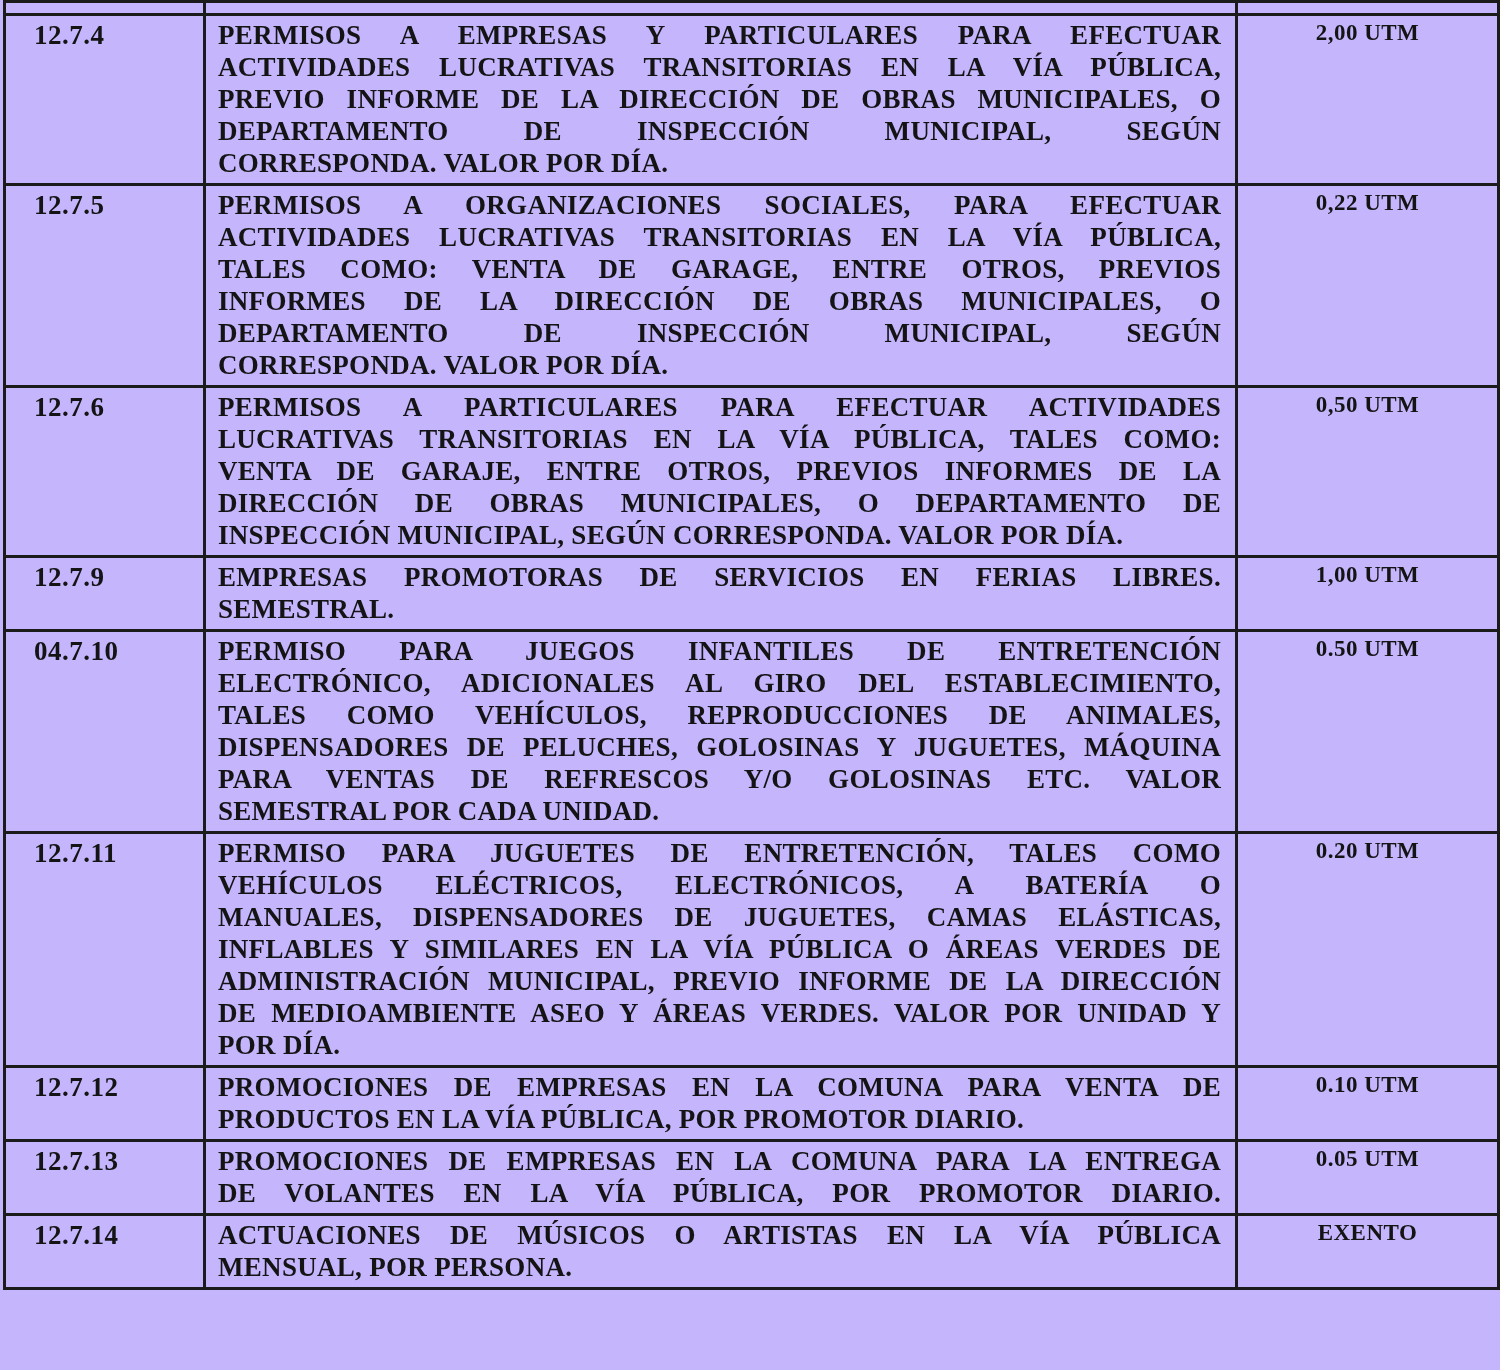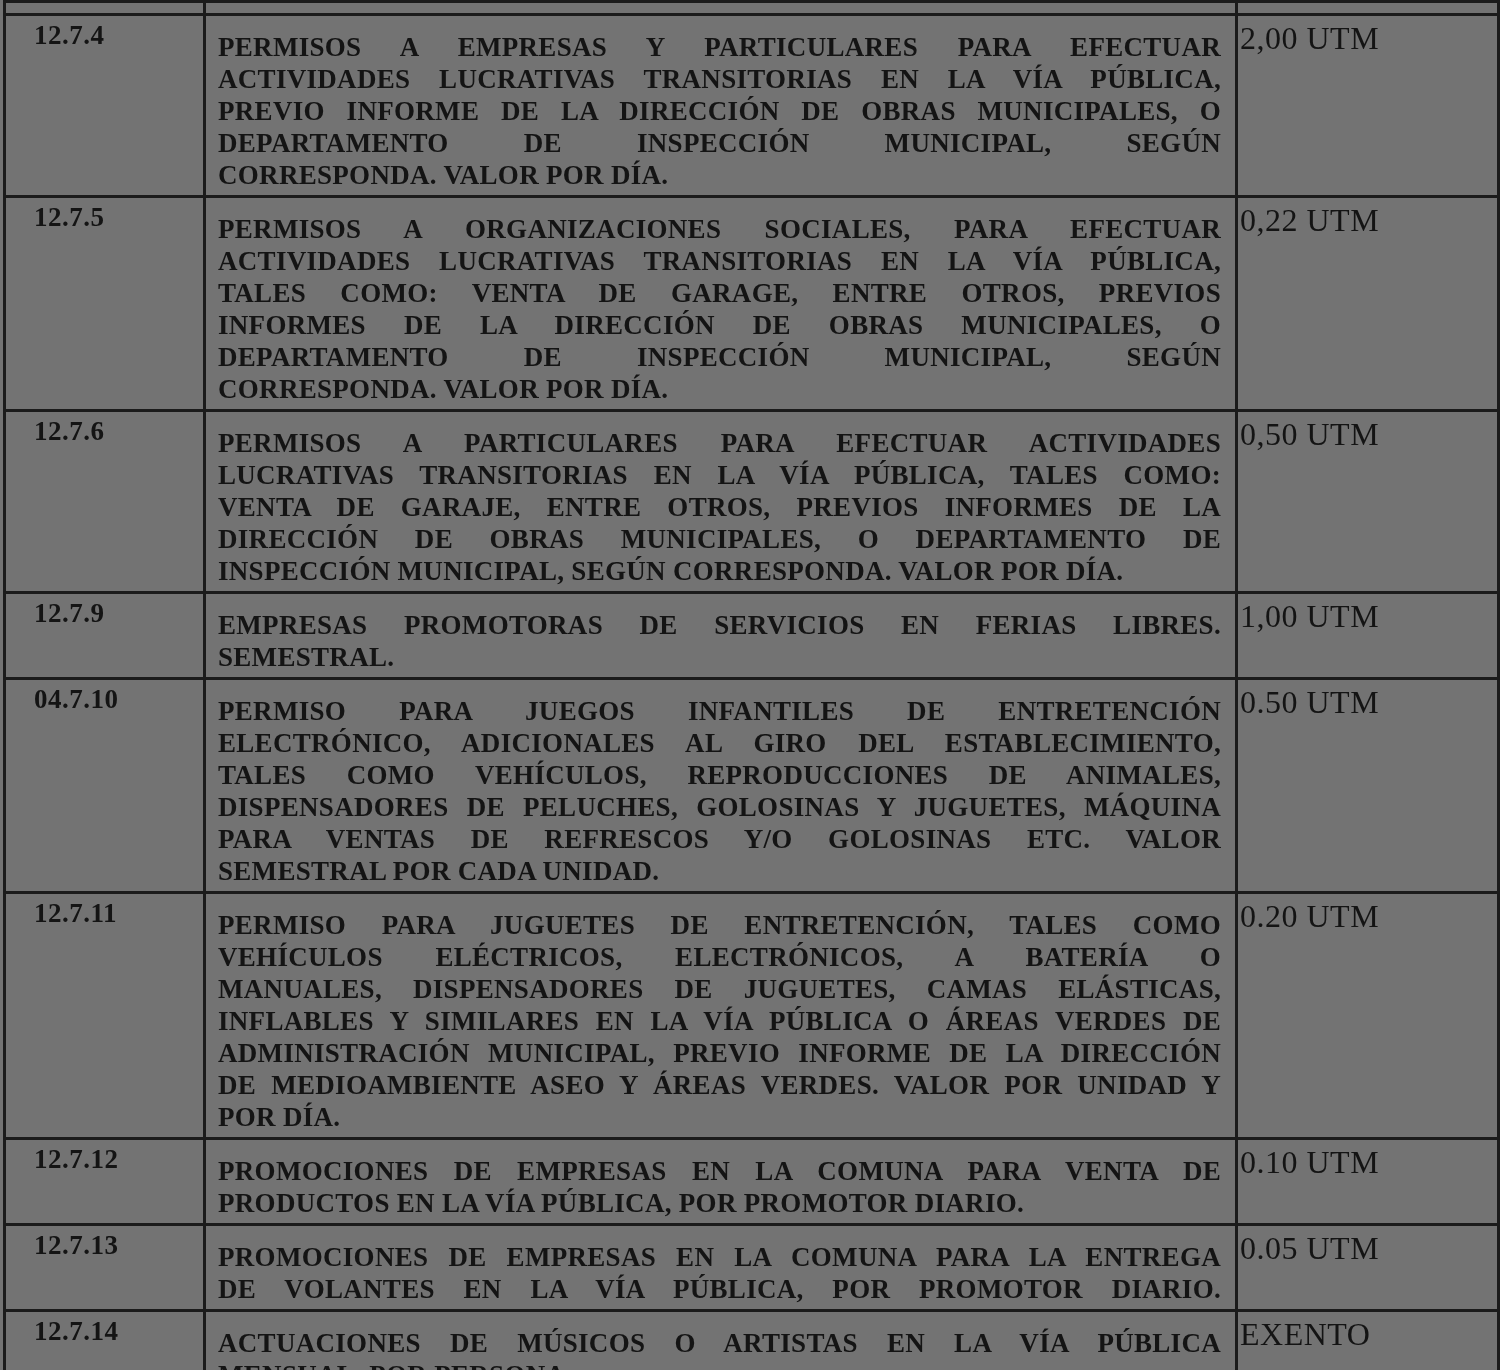--- a/index.html
+++ b/index.html
@@ -1,19 +1,19 @@
 <!DOCTYPE html>
 <html><head>
 <meta charset="utf-8">
 <style>
   * { box-sizing: border-box; }
   html, body { margin: 0; padding: 0; background: #ffffff; }
   .page {
     width: 1500px; height: 1370px;
-    background: #737373;
+    background: #c4b5fd;
     position: relative;
     overflow: hidden;
     font-family: "Liberation Serif", "DejaVu Serif", serif;
     color: #141414;
   }
   table.tariff {
     border-collapse: collapse;
     table-layout: fixed;
     width: 1494px;
     margin-left: 3px;
@@ -27,27 +27,28 @@
   td.code {
     width: 200px;
     padding: 4px 4px 4px 28px;
     font-weight: bold;
     font-size: 27px;
     letter-spacing: 0.5px;
     white-space: nowrap;
   }
   td.desc {
     width: 1032px;
-    padding: 15px 14px 4px 12px;
+    padding: 3px 14px 4px 12px;
   }
   td.val {
     width: 262px;
+    text-align: center;
     padding: 4px 2px;
-    font-weight: normal;
-    font-size: 32px;
+    font-weight: bold;
+    font-size: 23px;
     letter-spacing: 0.5px;
     white-space: nowrap;
   }
   .ln {
     font-weight: bold;
     font-size: 27px;
     line-height: 32px;
     letter-spacing: 0.3px;
     text-align: justify;
     text-align-last: justify;

